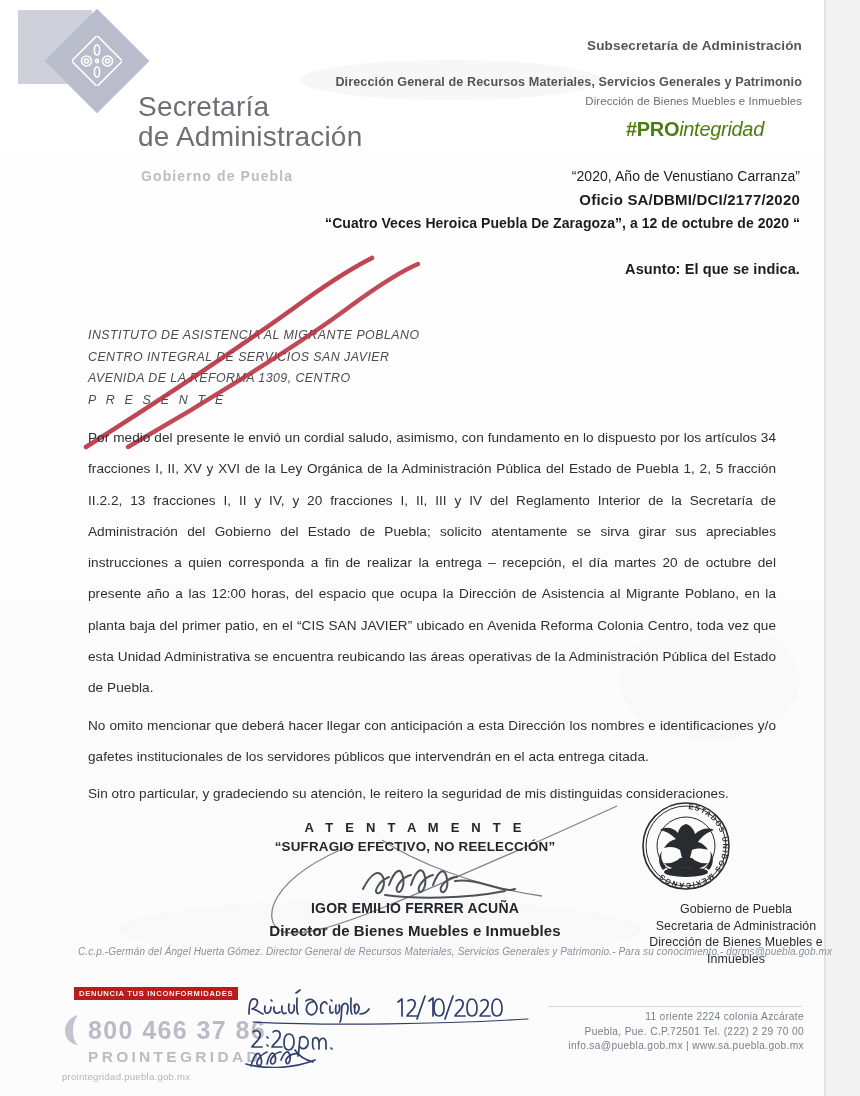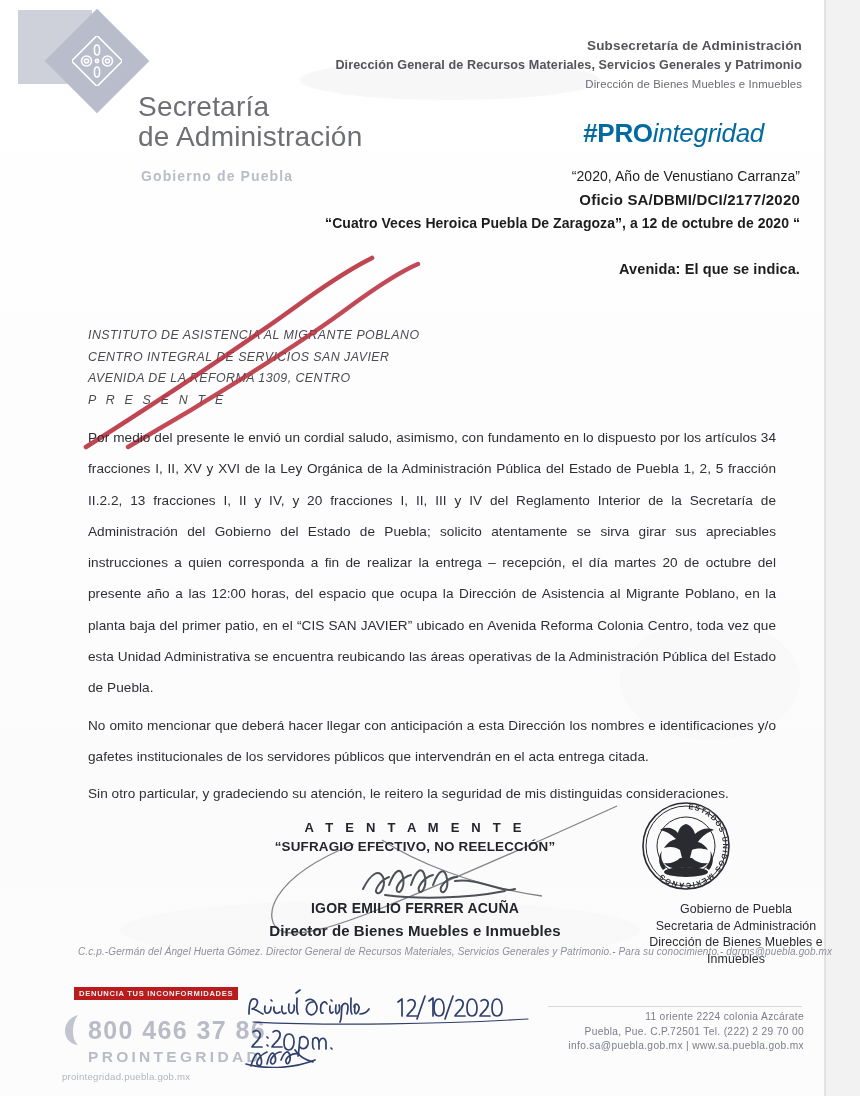--- a/index.html
+++ b/index.html
@@ -94,28 +94,28 @@
     letter-spacing: 1.1px;
   }
 
   .hdr-right {
     position: absolute;
     right: 58px; top: 38px;
     text-align: right;
     color: #545459;
   }
   .hdr-l1 { font-size: 13.5px; font-weight: bold; letter-spacing: .15px; }
-  .hdr-l2 { font-size: 12.6px; font-weight: bold; margin-top: 5px; letter-spacing: .1px;}
+  .hdr-l2 { font-size: 12.6px; font-weight: bold; margin-top: 22px; letter-spacing: .1px;}
   .hdr-l3 { font-size: 11.4px; margin-top: 6px; color: #6c6c71; letter-spacing: .1px;}
 
   .pro-brand {
     position: absolute;
     right: 96px; top: 118px;
-    font-size: 26px;
-    color: #0369a1;
+    font-size: 20px;
+    color: #4d7c0f;
     font-style: italic;
     letter-spacing: -.3px;
   }
   .pro-brand b { font-style: normal; font-weight: bold; }
 
   
   .ref-block {
     position: absolute;
     right: 60px; top: 168px;
     text-align: right;
@@ -311,21 +311,21 @@
     <div class="hdr-l2">Dirección General de Recursos Materiales, Servicios Generales y Patrimonio</div>
     <div class="hdr-l3">Dirección de Bienes Muebles e Inmuebles</div>
   </div>
 
   <div class="pro-brand"><b>#PRO</b><span>integridad</span></div>
 
   <div class="ref-block">
     <div class="ref-year">“2020, Año de Venustiano Carranza”</div>
     <div class="ref-oficio">Oficio SA/DBMI/DCI/2177/2020</div>
     <div class="ref-place">“Cuatro Veces Heroica Puebla De Zaragoza”, a 12 de octubre de 2020 “</div>
-    <div class="ref-asunto">Avenida: El que se indica.</div>
+    <div class="ref-asunto">Asunto: El que se indica.</div>
   </div>
 
   <div class="addressee">
     <div>INSTITUTO DE ASISTENCIA AL MIGRANTE POBLANO</div>
     <div>CENTRO INTEGRAL DE SERVICIOS SAN JAVIER</div>
     <div>AVENIDA DE LA REFORMA 1309, CENTRO</div>
     <div class="presente">P R E S E N T E</div>
   </div>
 
   <svg class="pen-layer" viewBox="0 0 860 1096">

